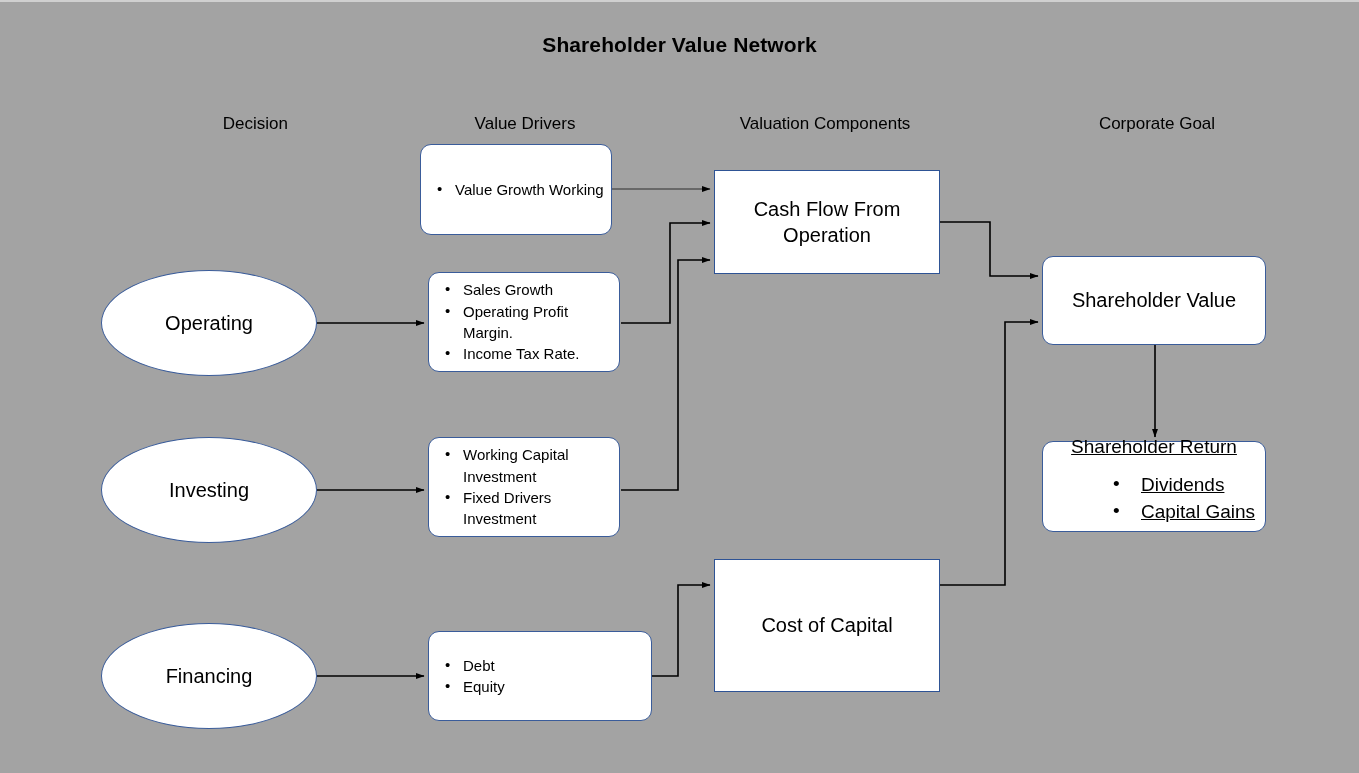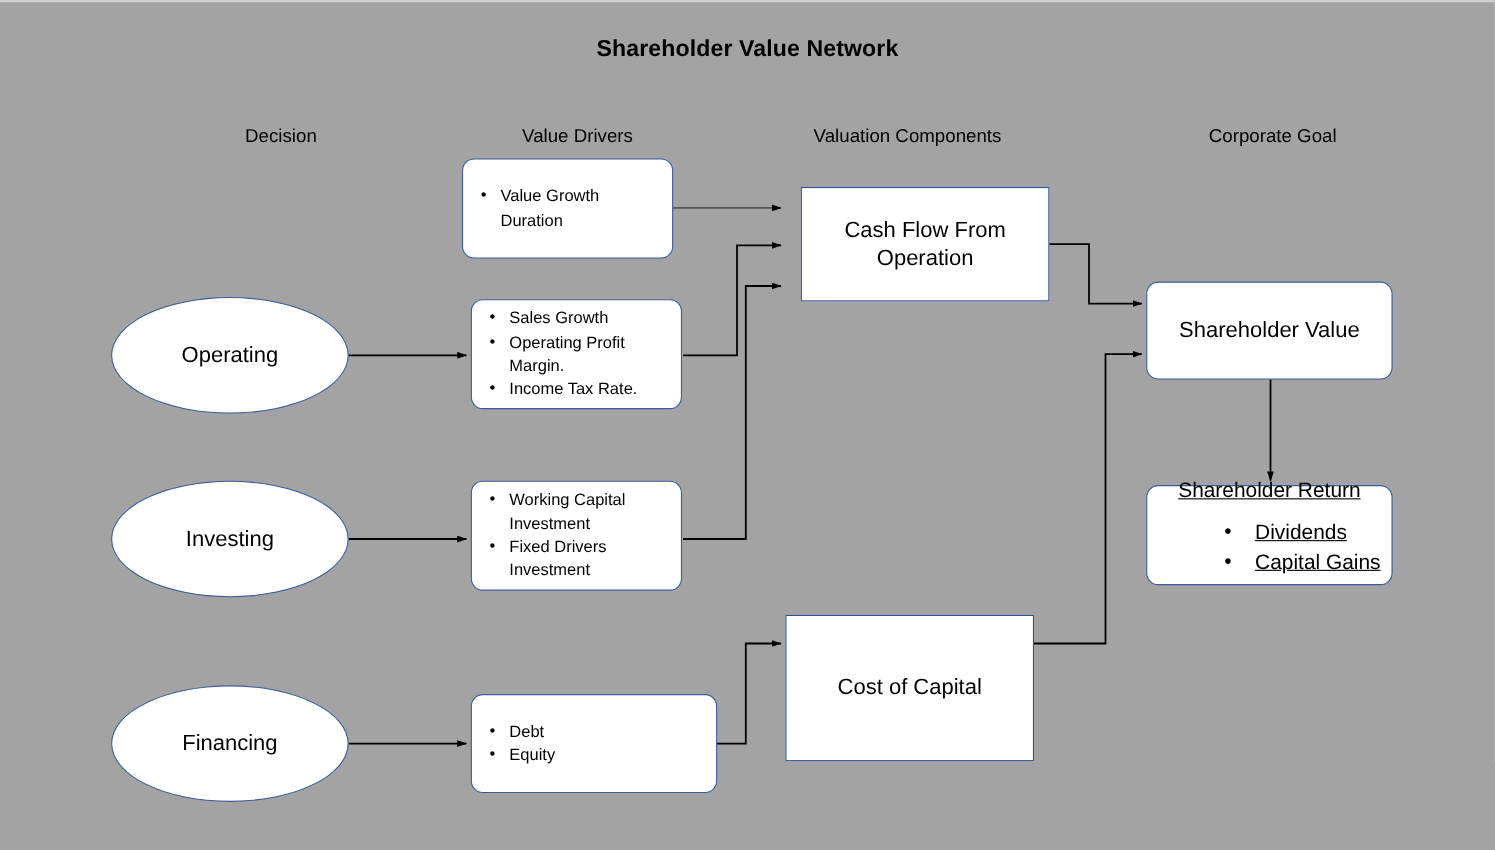--- a/index.html
+++ b/index.html
@@ -172,21 +172,21 @@
   </div>
   <div class="node ellipse" style="left:101px; top:437px; width:216px; height:106px;">
     <span>Investing</span>
   </div>
   <div class="node ellipse" style="left:101px; top:623px; width:216px; height:106px;">
     <span>Financing</span>
   </div>
 
   <div class="node rbox" style="left:420px; top:144px; width:192px; height:91px;">
     <ul class="blist">
-      <li>Value Growth Duration</li>
+      <li>Value Growth Working</li>
     </ul>
   </div>
 
   <div class="node rbox" style="left:428px; top:272px; width:192px; height:100px;">
     <ul class="blist">
       <li>Sales Growth</li>
       <li>Operating Profit Margin.</li>
       <li>Income Tax Rate.</li>
     </ul>
   </div>
@@ -198,21 +198,21 @@
     </ul>
   </div>
 
   <div class="node rbox" style="left:428px; top:631px; width:224px; height:90px;">
     <ul class="blist">
       <li>Debt</li>
       <li>Equity</li>
     </ul>
   </div>
 
-  <div class="node sbox" style="left:714px; top:170px; width:226px; height:104px;margin-left:14px;">
+  <div class="node sbox" style="left:714px; top:170px; width:226px; height:104px;">
     <div class="bigtext">Cash Flow From Operation</div>
   </div>
 
   <div class="node sbox" style="left:714px; top:559px; width:226px; height:133px;">
     <div class="bigtext">Cost of Capital</div>
   </div>
 
   <div class="node rbox" style="left:1042px; top:256px; width:224px; height:89px; align-items:center;">
     <div class="bigtext">Shareholder Value</div>
   </div>

